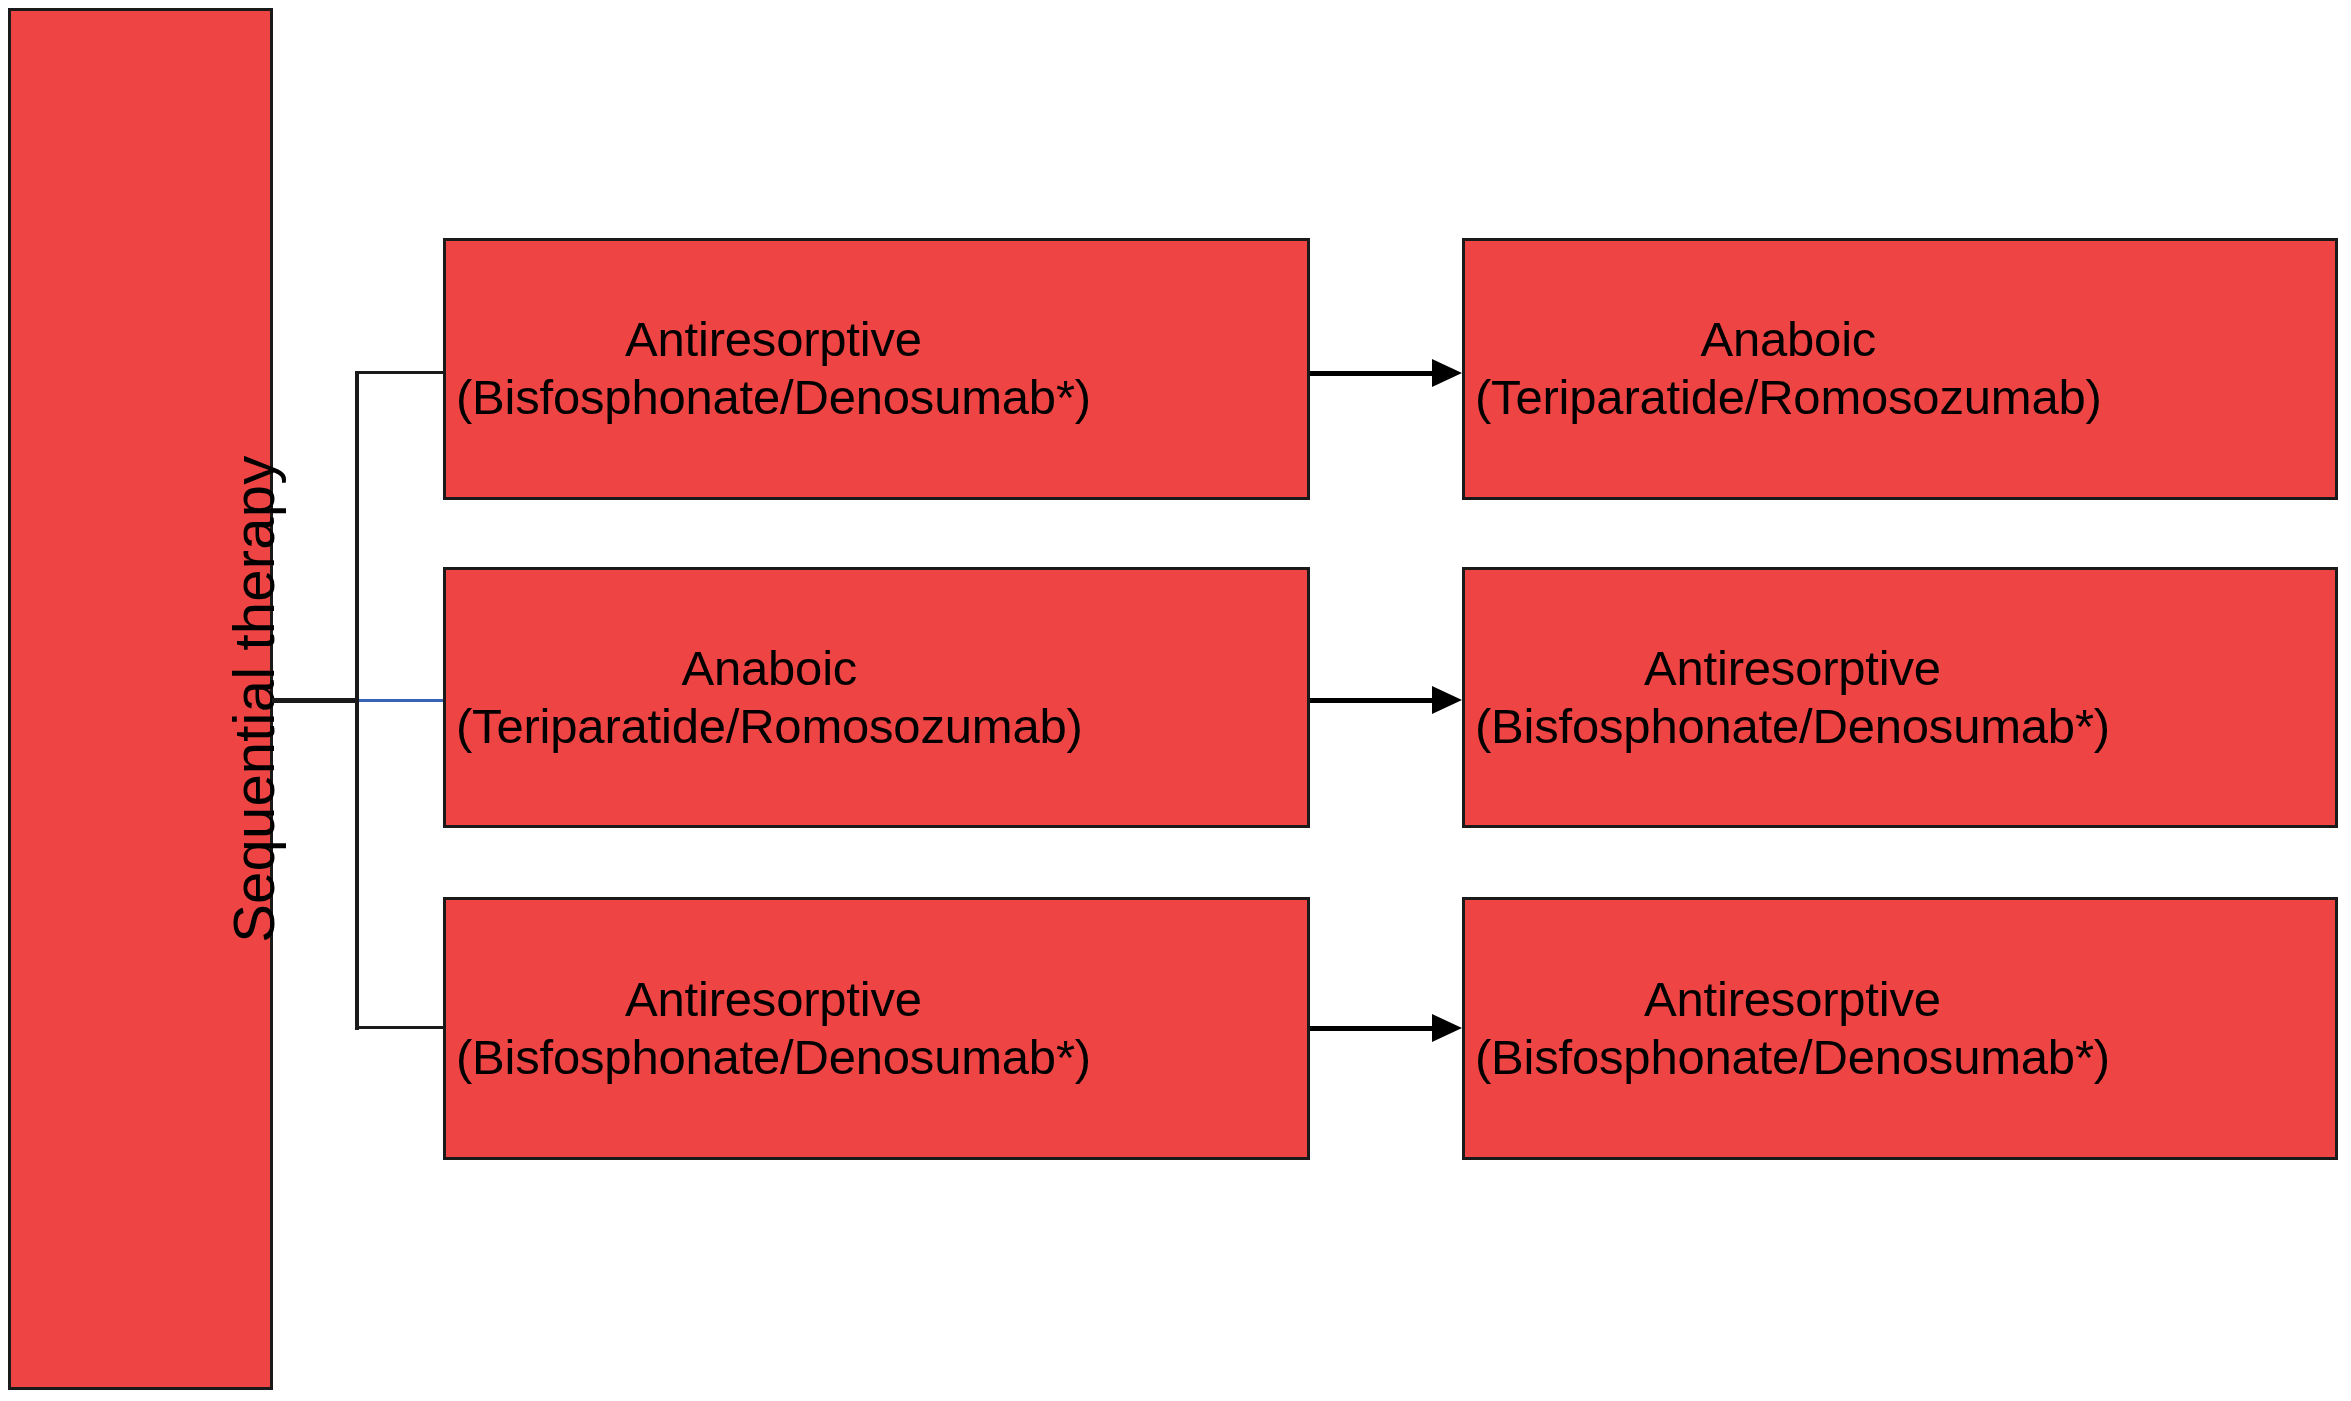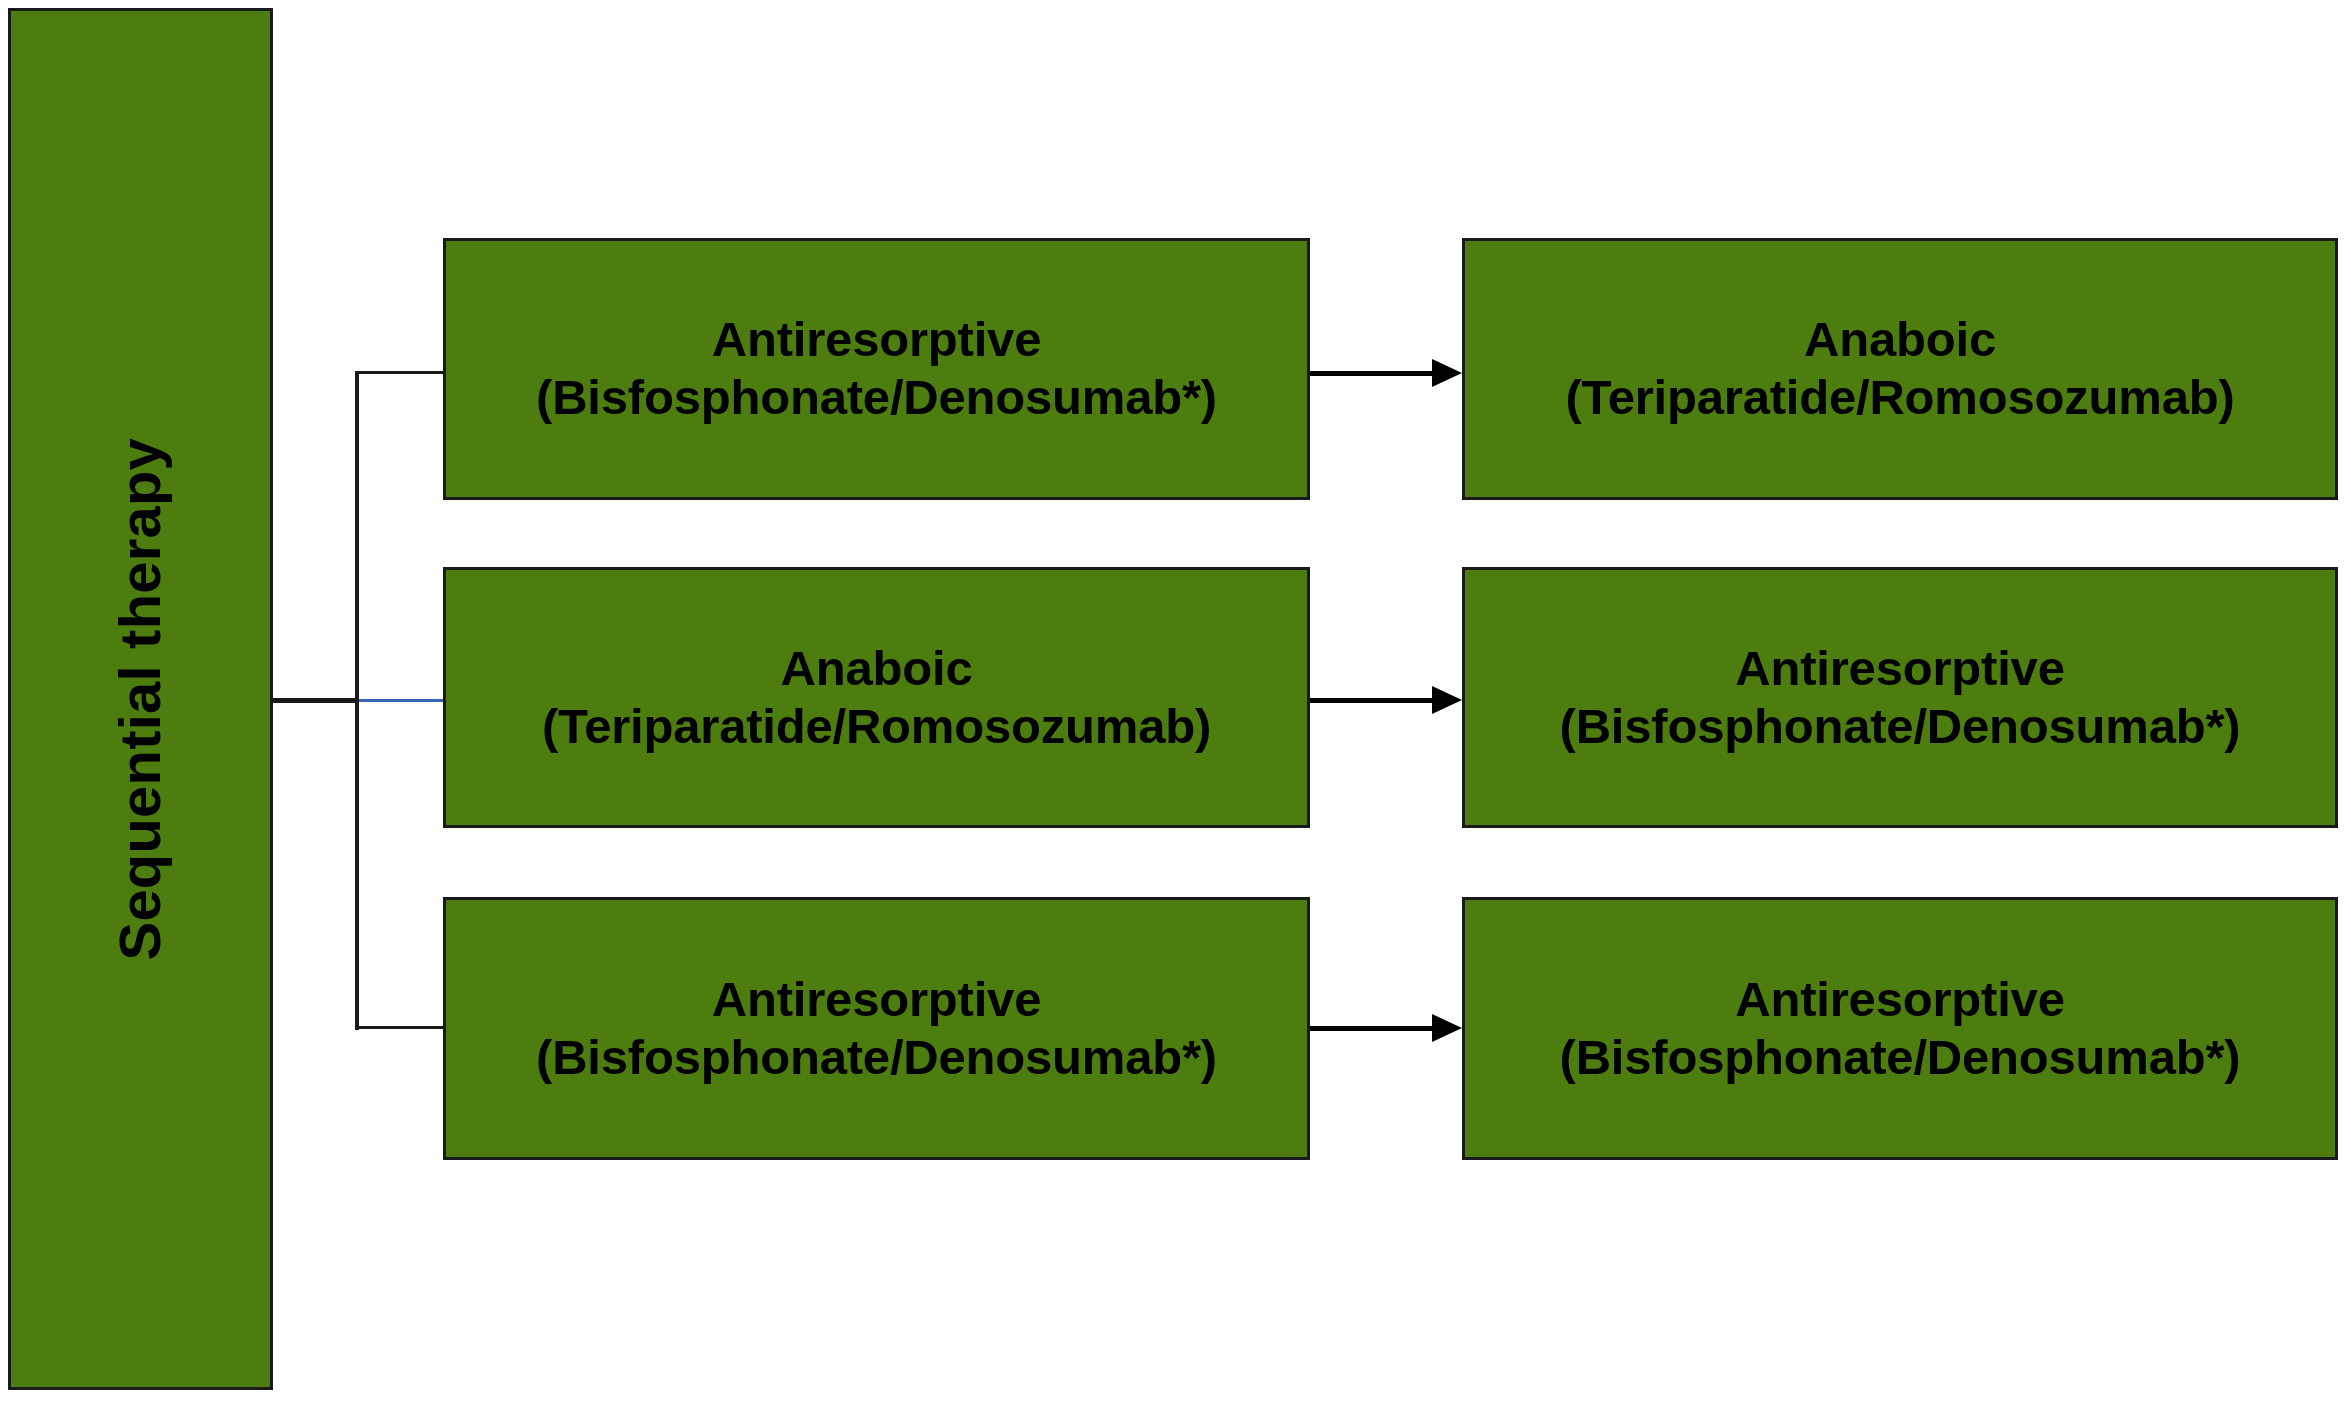--- a/index.html
+++ b/index.html
@@ -18,28 +18,27 @@
     height: 1401px;
     background: #ffffff;
     overflow: hidden;
   }
 
   
   .node {
     position: absolute;
     box-sizing: border-box;
     border: 3px solid #1a1a1a;
-    background: #4d7c0f;
+    background: #ef4444;
     display: flex;
     align-items: center;
-    justify-content: center;
+    justify-content: flex-start;
     text-align: center;
     color: #000000;
     line-height: 1.18;
-    font-weight: bold;
   }
   .node .node-text {
     display: block;
     padding: 0 10px;
     font-size: 49px;
     letter-spacing: -0.2px;
   }
   .node .node-text .l2 {
     display: block;
   }

